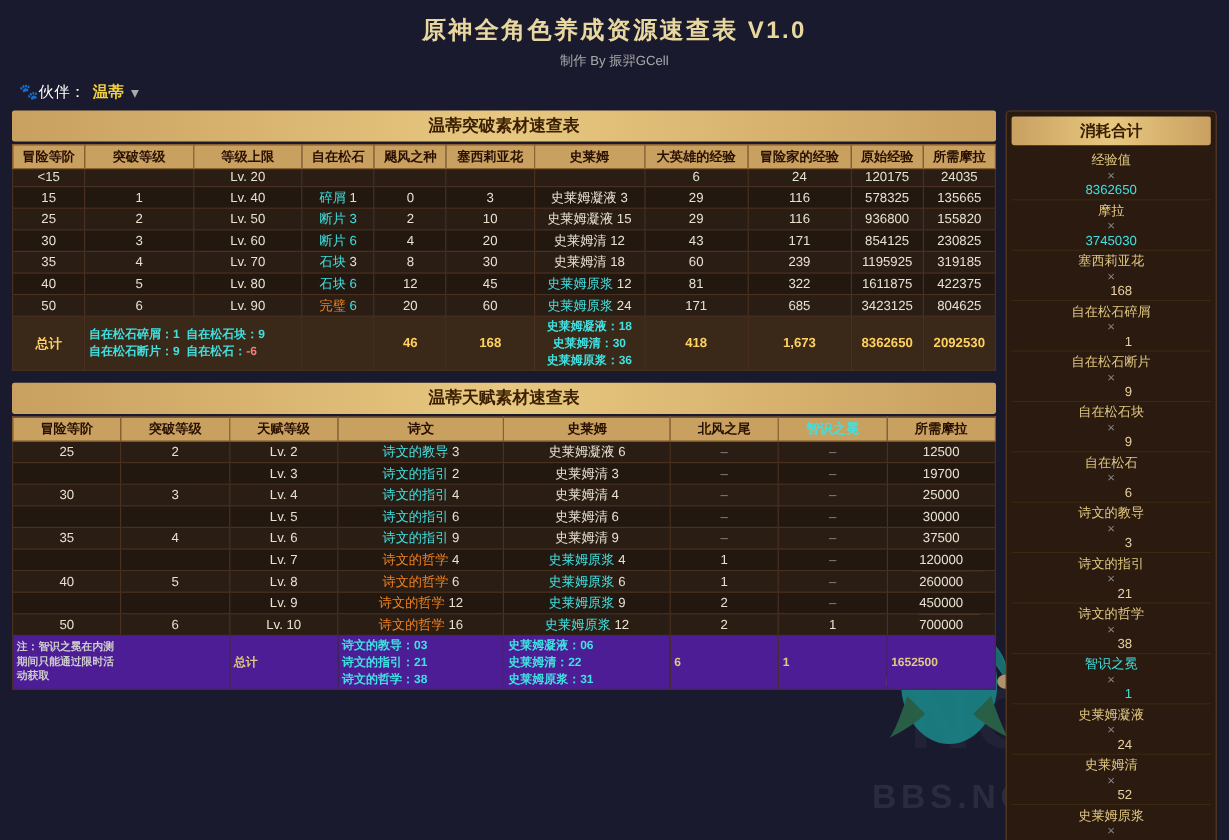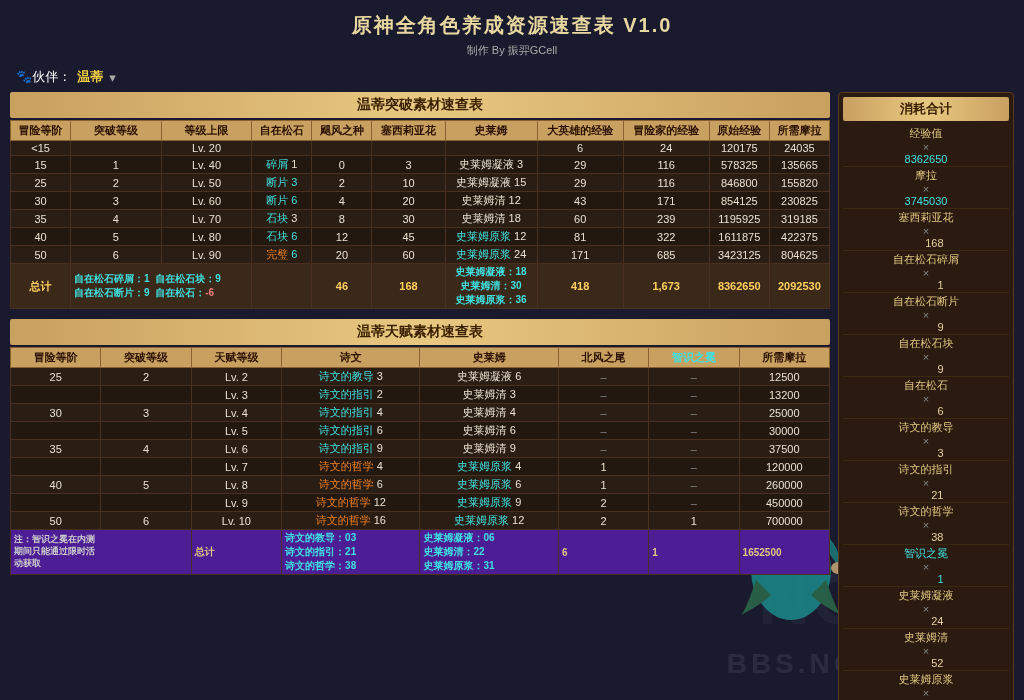--- a/index.html
+++ b/index.html
@@ -237,21 +237,21 @@
           <tr>
             <td>25</td>
             <td>2</td>
             <td>Lv. 50</td>
             <td><span class="cyan">断片</span> <span class="cyan">3</span></td>
             <td>2</td>
             <td>10</td>
             <td>史莱姆凝液 15</td>
             <td>29</td>
             <td>116</td>
-            <td>846800</td>
+            <td>936800</td>
             <td>155820</td>
           </tr>
           <tr>
             <td>30</td>
             <td>3</td>
             <td>Lv. 60</td>
             <td><span class="cyan">断片</span> <span class="cyan">6</span></td>
             <td>4</td>
             <td>20</td>
             <td>史莱姆清 12</td>
@@ -347,21 +347,21 @@
             <td>12500</td>
           </tr>
           <tr>
             <td></td>
             <td></td>
             <td>Lv. 3</td>
             <td><span class="cyan">诗文的指引</span> 2</td>
             <td>史莱姆清 3</td>
             <td><span class="dash">–</span></td>
             <td><span class="dash">–</span></td>
-            <td>13200</td>
+            <td>19700</td>
           </tr>
           <tr>
             <td>30</td>
             <td>3</td>
             <td>Lv. 4</td>
             <td><span class="cyan">诗文的指引</span> 4</td>
             <td>史莱姆清 4</td>
             <td><span class="dash">–</span></td>
             <td><span class="dash">–</span></td>
             <td>25000</td>

